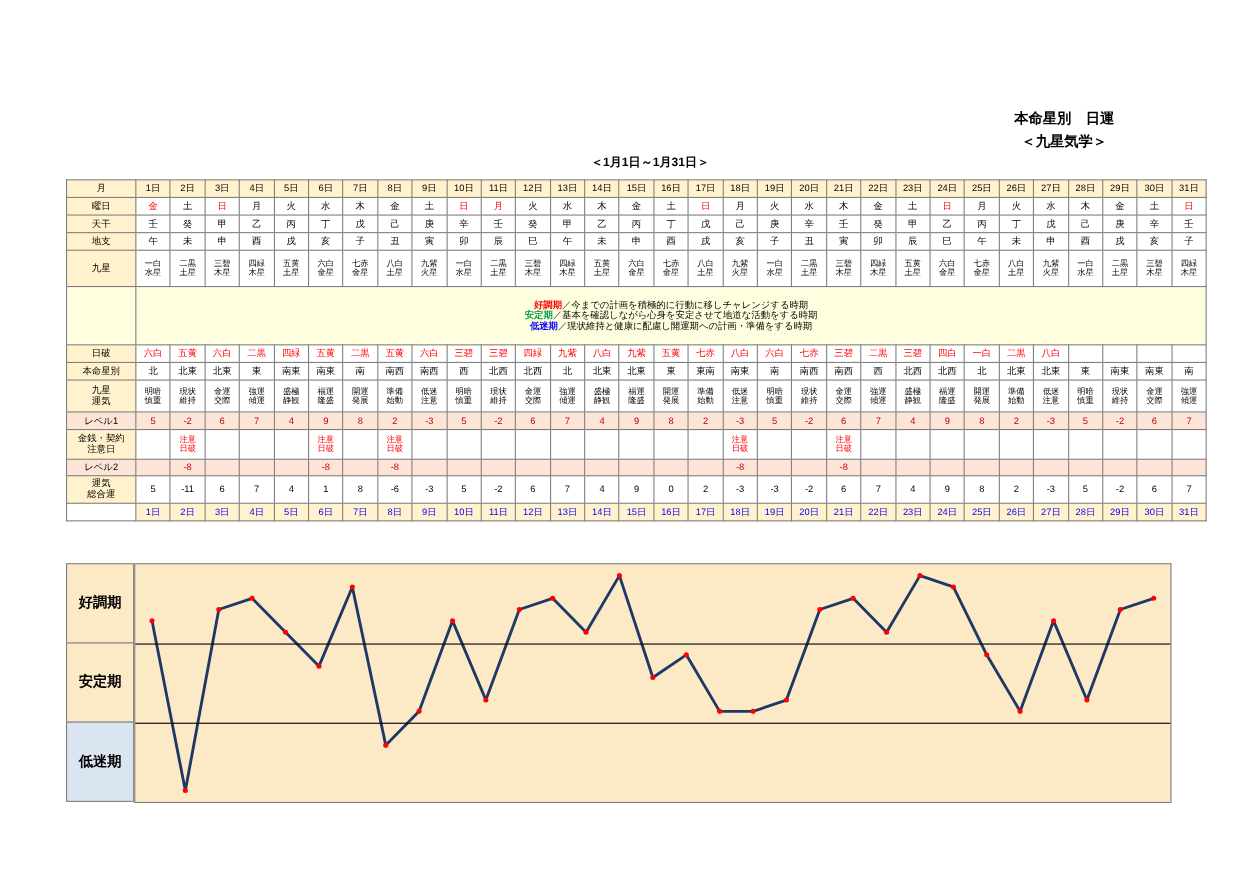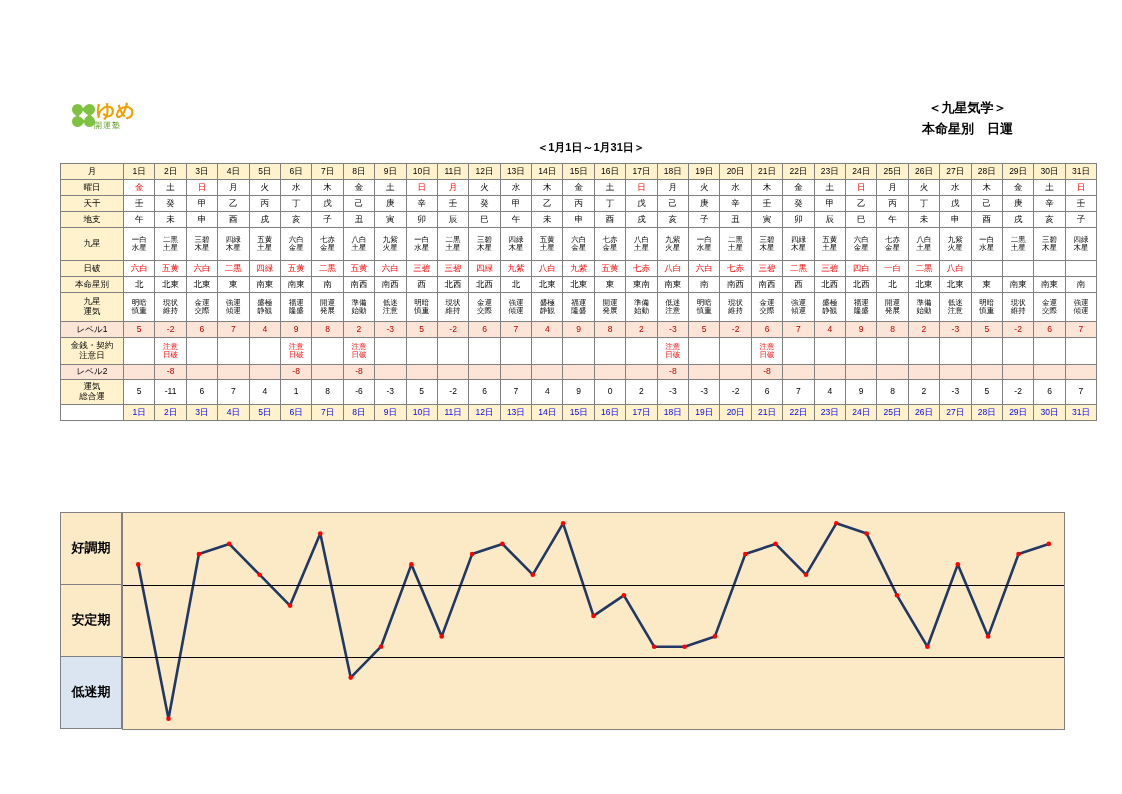--- a/index.html
+++ b/index.html
@@ -49,33 +49,23 @@
          border:0.6px solid #808080;box-sizing:border-box;}
   .gbandline{position:absolute;left:0;width:100%;height:0;border-top:0.8px solid #000;}
   svg{display:block;}
 </style>
 </head>
 <body>
 
 <div class="page">
 
   <div class="header">
-    <div class="logo">
-      <div class="clover">
-          <span></span>
-          <span></span>
-          <span></span>
-          <span></span>
-        </div>
-      <div class="ylabel">ゆめ</div>
-      <div class="ysub">開運塾</div>
-    </div>
     <div class="rightinfo">
+      <div>本命星別　日運</div>
       <div>＜九星気学＞</div>
-      <div>本命星別　日運</div>
     </div>
     <div class="rangebar">＜1月1日～1月31日＞</div>
   </div>
 
   <table class="tbl">
       <tbody id="tbody">
         <tr>
           <td class="lbl" style="height: 15px;">
             <div>月</div>
           </td>
@@ -556,20 +546,28 @@
             <div>一白<br>水星</div>
           </td>
           <td class="cell" style="width: 30.4px; font-size: 7.5px;">
             <div>二黒<br>土星</div>
           </td>
           <td class="cell" style="width: 30.4px; font-size: 7.5px;">
             <div>三碧<br>木星</div>
           </td>
           <td class="cell" style="width: 30.4px; font-size: 7.5px;">
             <div>四緑<br>木星</div>
+          </td>
+        </tr>
+        <tr>
+          <td class="lbl" style="background: rgb(255, 255, 224); height: 52px;"></td>
+          <td colspan="31" class="note">
+            <div><span style="color: rgb(255, 0, 0); font-weight: bold;">好調期</span><span>／今までの計画を積極的に行動に移しチャレンジする時期</span></div>
+            <div><span style="color: rgb(0, 160, 80); font-weight: bold;">安定期</span><span>／基本を確認しながら心身を安定させて地道な活動をする時期</span></div>
+            <div><span style="color: rgb(0, 0, 255); font-weight: bold;">低迷期</span><span>／現状維持と健康に配慮し開運期への計画・準備をする時期</span></div>
           </td>
         </tr>
         <tr>
           <td class="lbl" style="height: 15px;">
             <div>日破</div>
           </td>
           <td class="cell" style="width: 30.4px; color: rgb(255, 0, 0);">
             <div>六白</div>
           </td>
           <td class="cell" style="width: 30.4px; color: rgb(255, 0, 0);">

